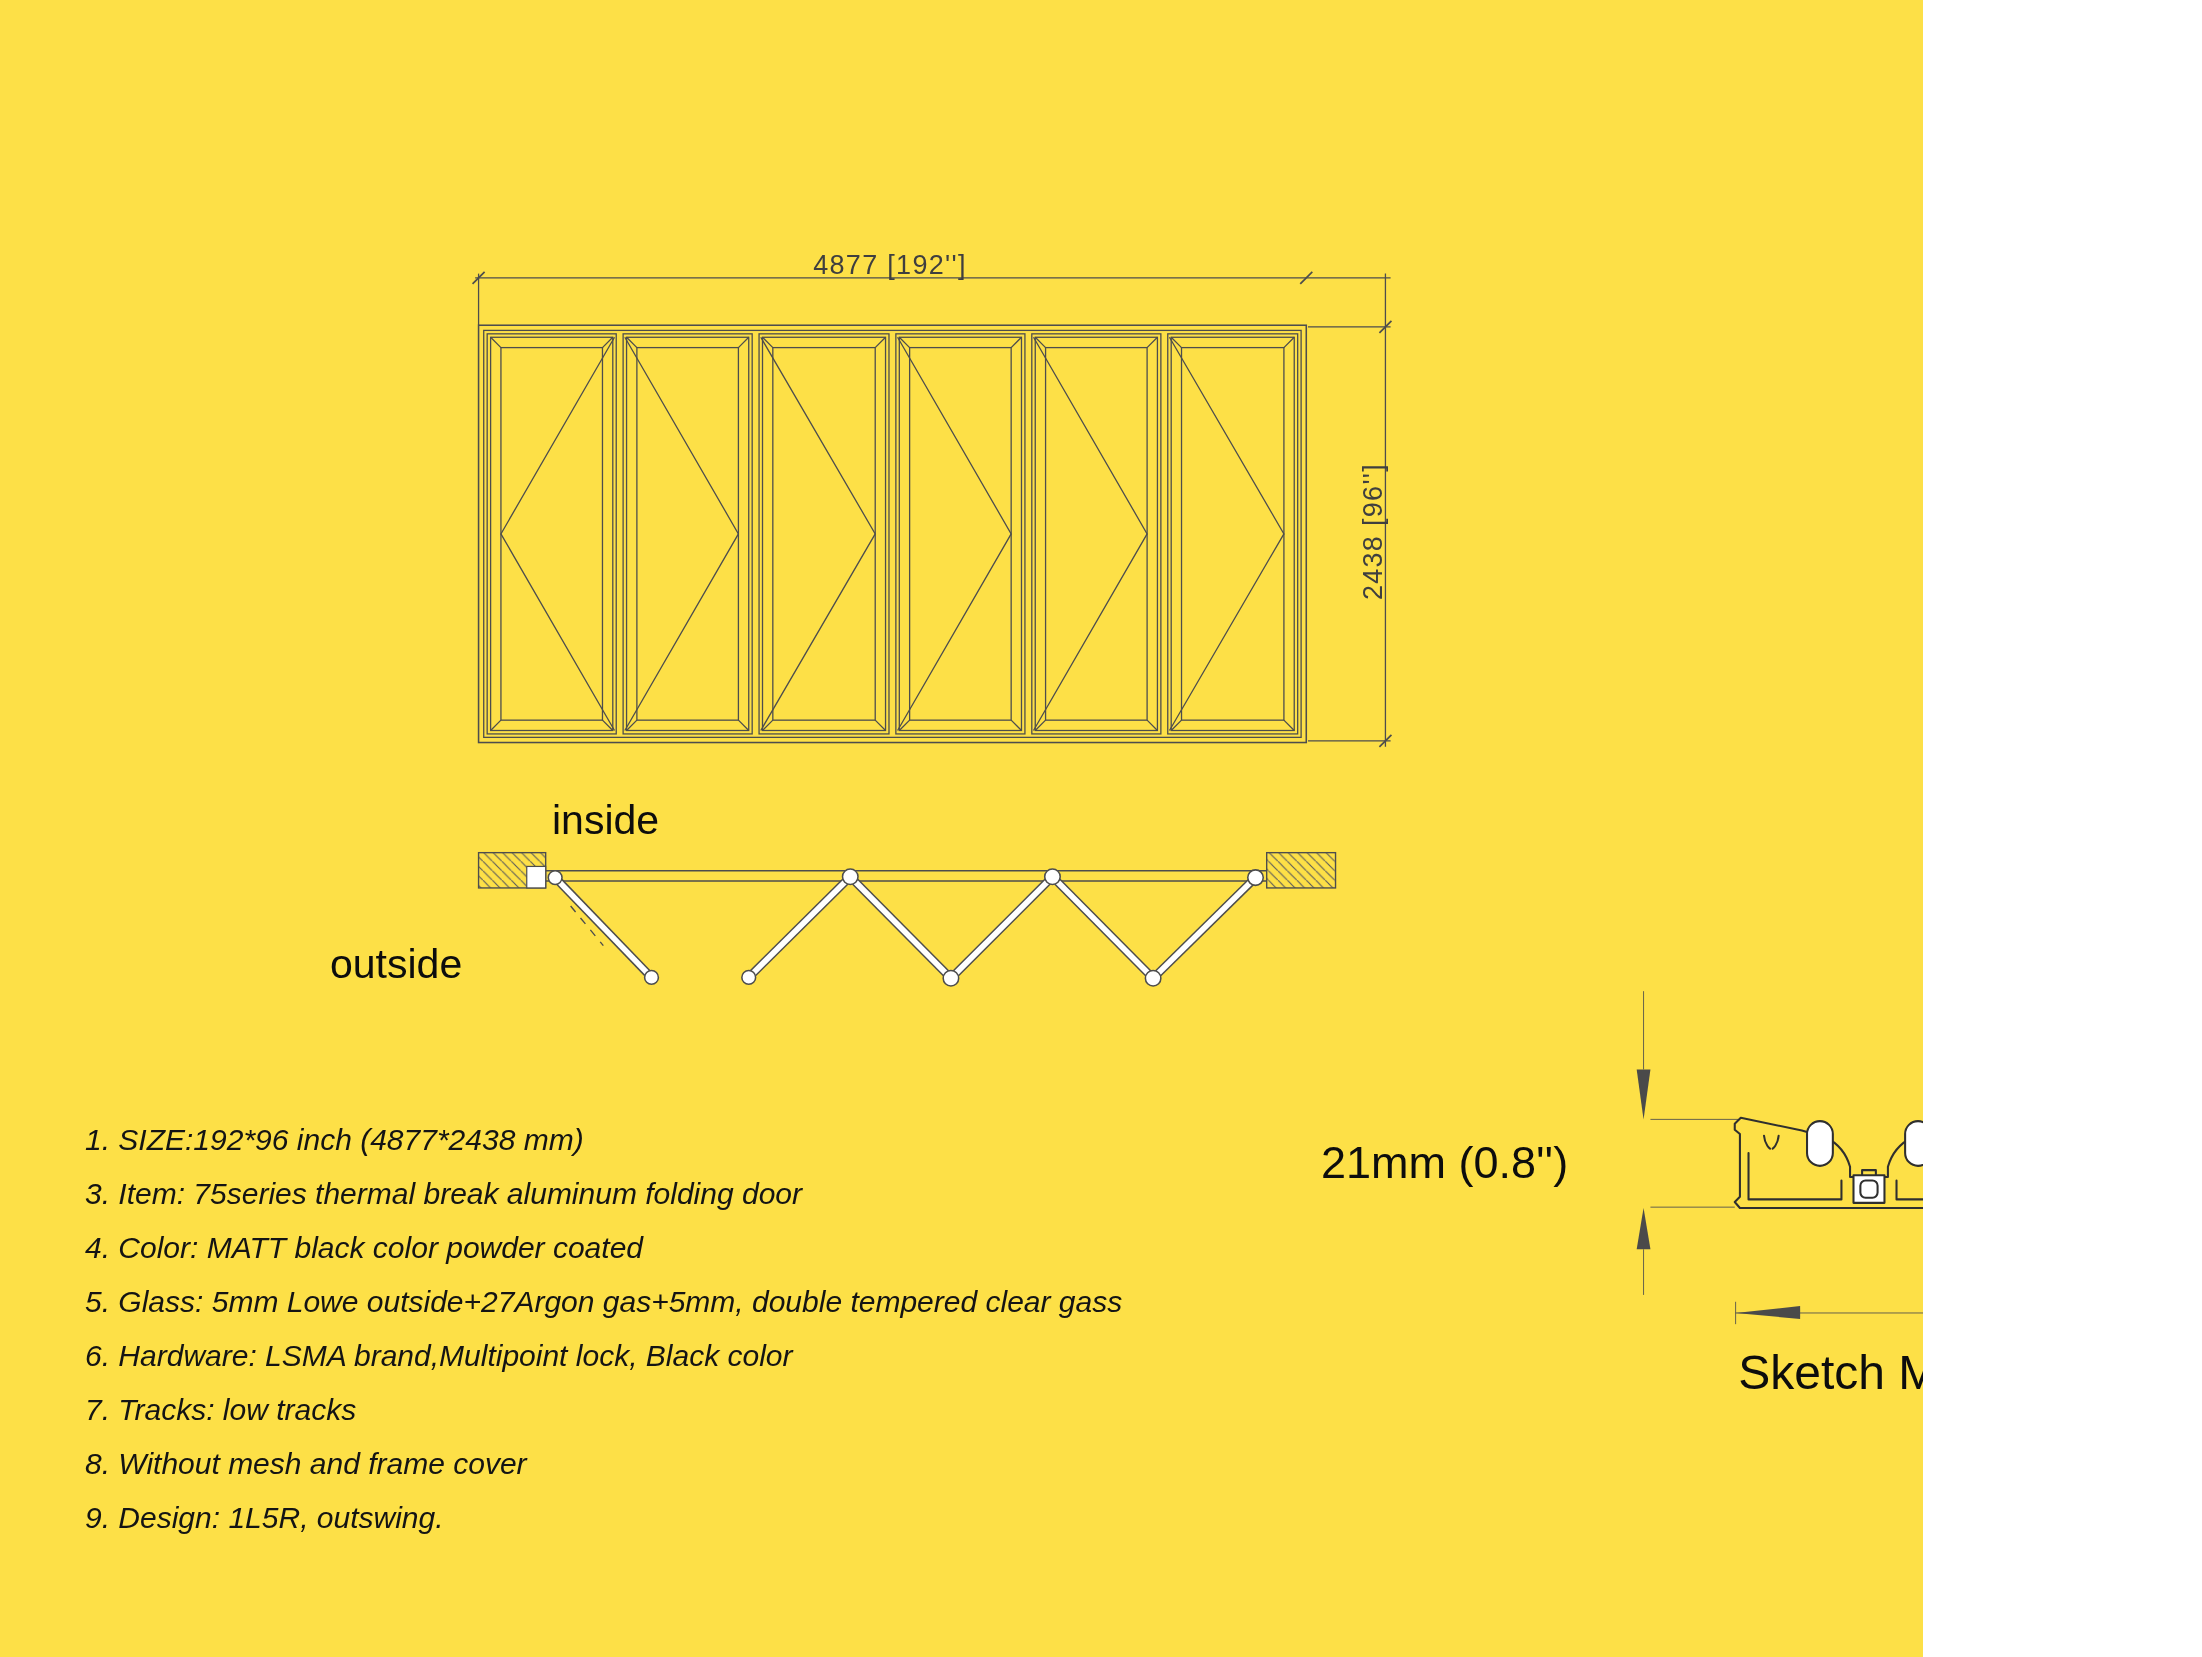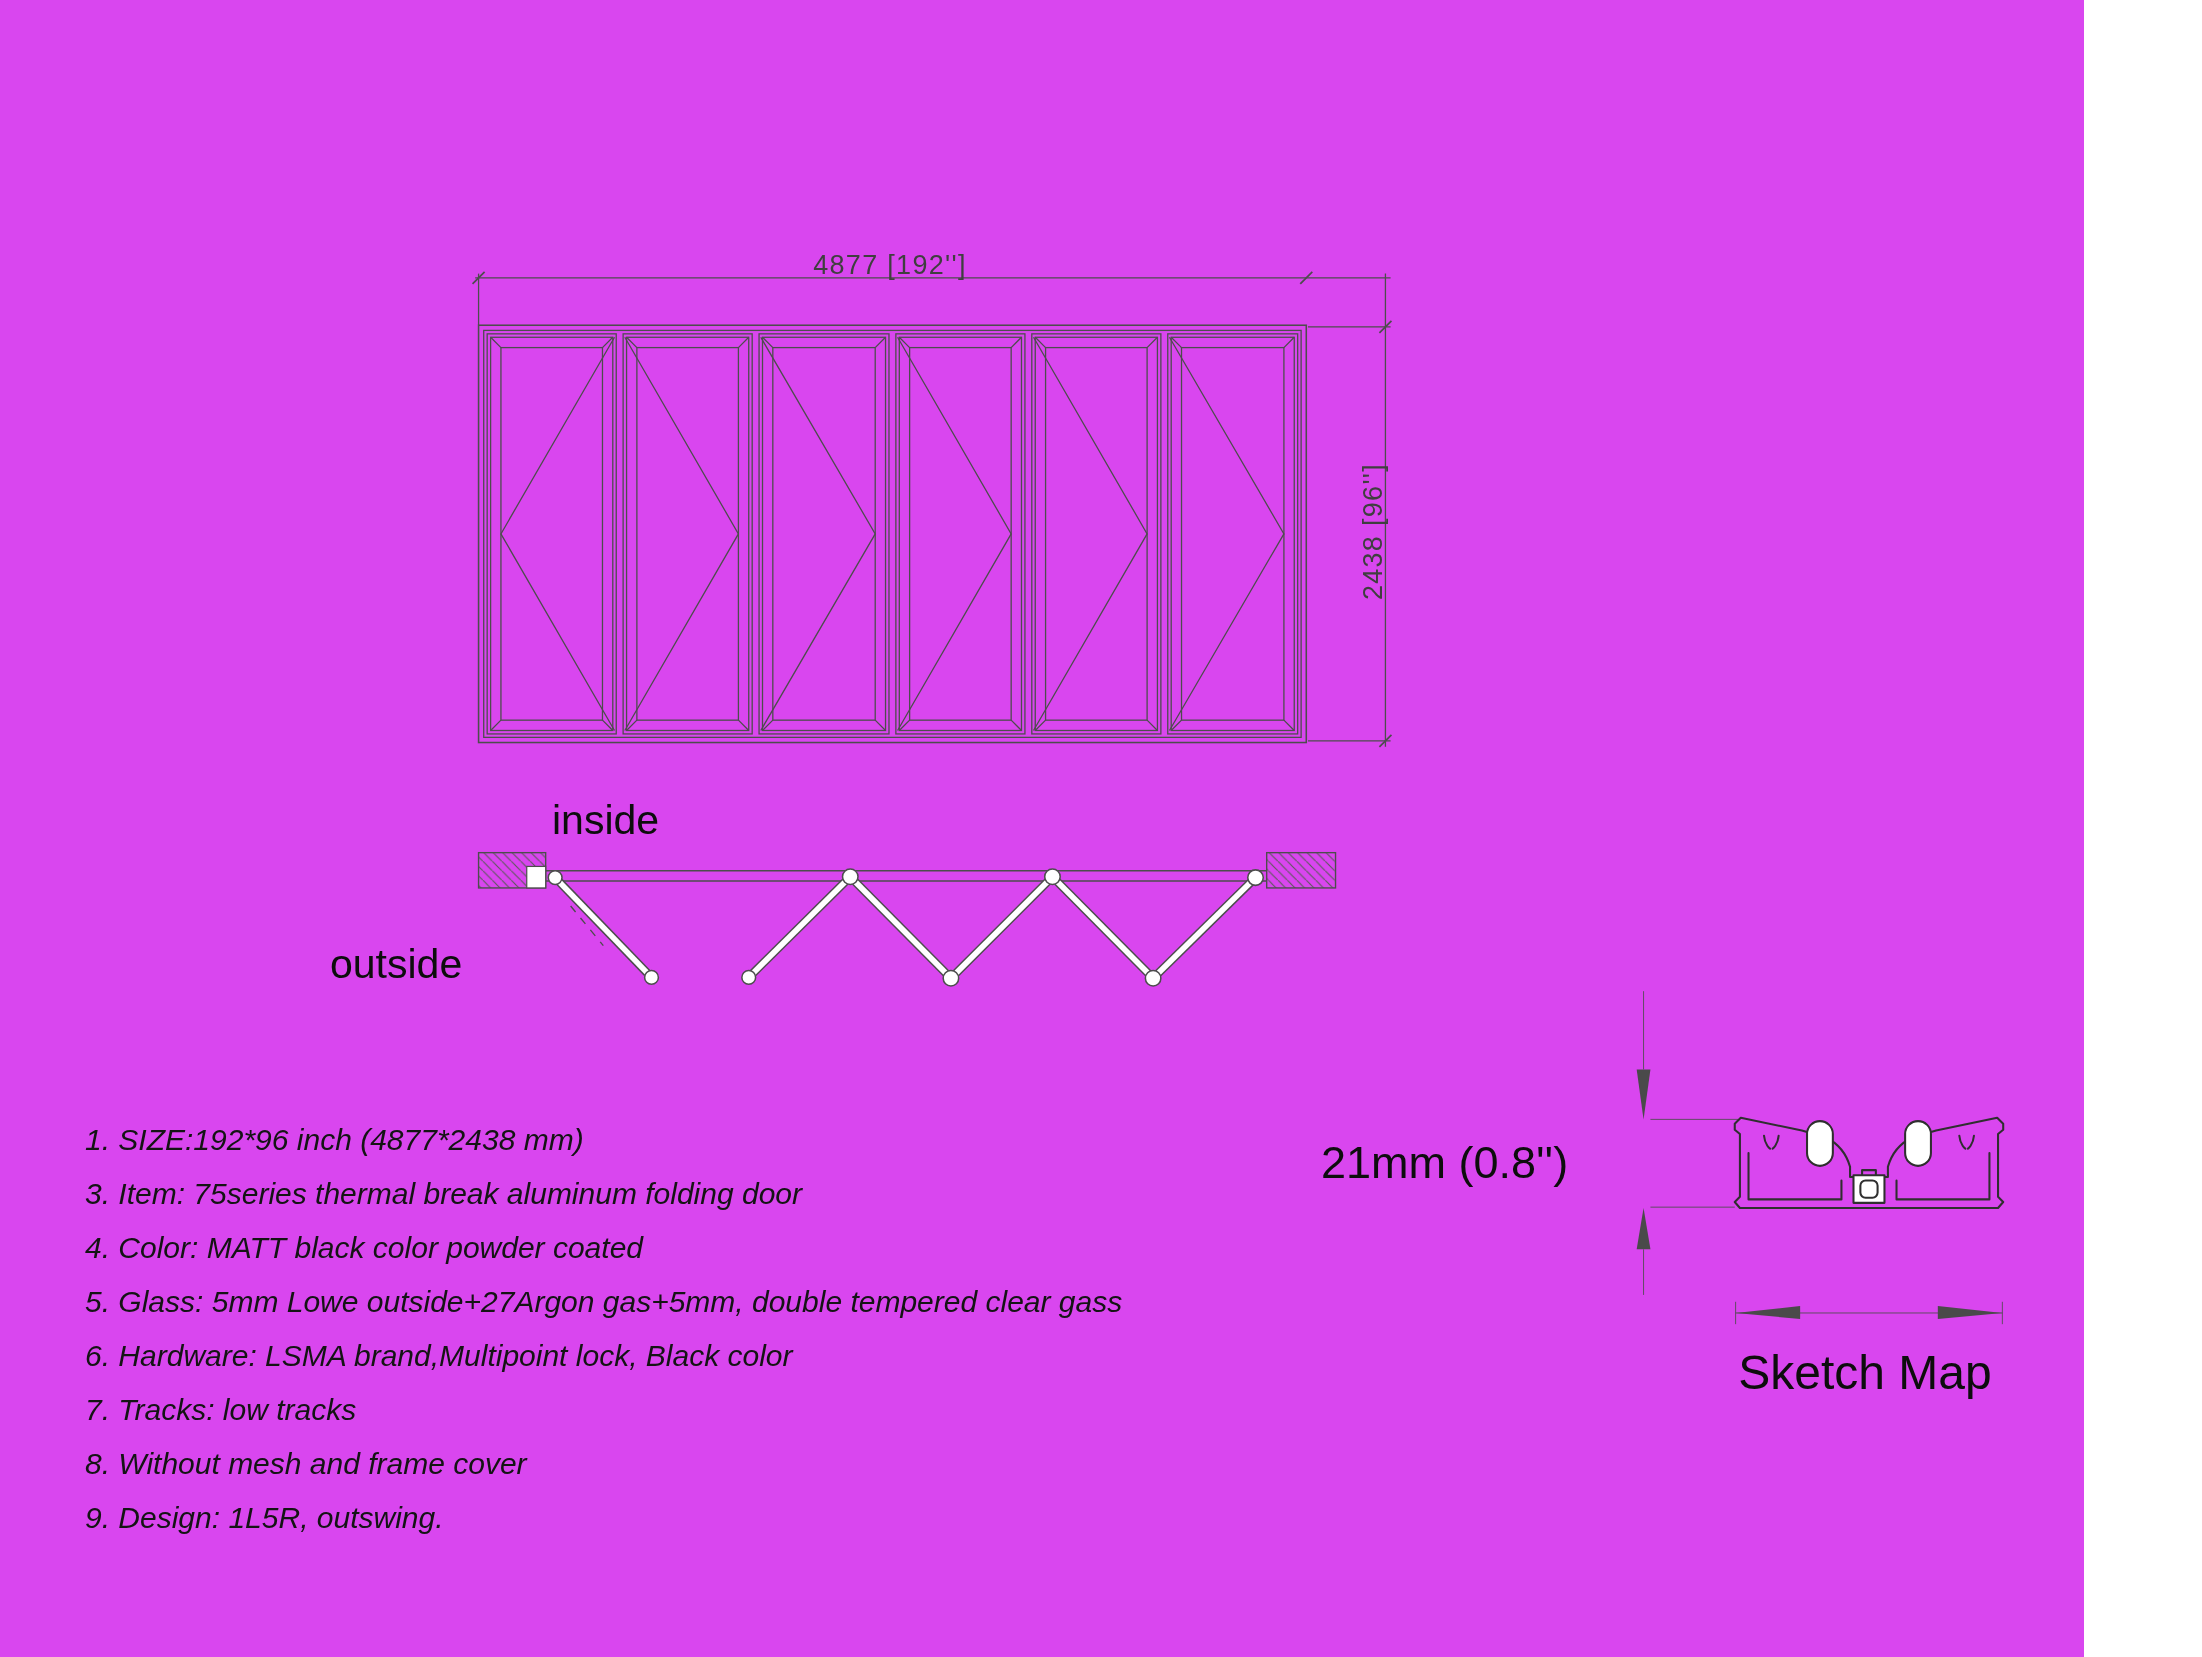--- a/index.html
+++ b/index.html
@@ -1,17 +1,17 @@
 <!DOCTYPE html>
 <html style="font-size:13.8px"><head>
 <meta charset="utf-8">
 <style>
   html,body{margin:0;padding:0;background:#fff;}
   #stage{
-    position:relative;width:2084px;height:1658px;background:#d946ef;overflow:hidden;
+    position:relative;width:1923px;height:1658px;background:#fde047;overflow:hidden;
     font-family:"Liberation Sans", sans-serif;color:#111;
   }
   #drawing{position:absolute;left:0;top:0;width:2203px;height:1658px;}
   .txt{position:absolute;white-space:nowrap;}
   .dim-txt{font-size:27px;color:#3f3f3f;letter-spacing:1.3px;}
   .dim-top{left:718px;top:250px;width:344px;text-align:center;}
   .dim-right{
     left:1222px;top:517px;width:301px;height:29px;text-align:center;
     transform:rotate(-90deg);transform-origin:center center;
   }

